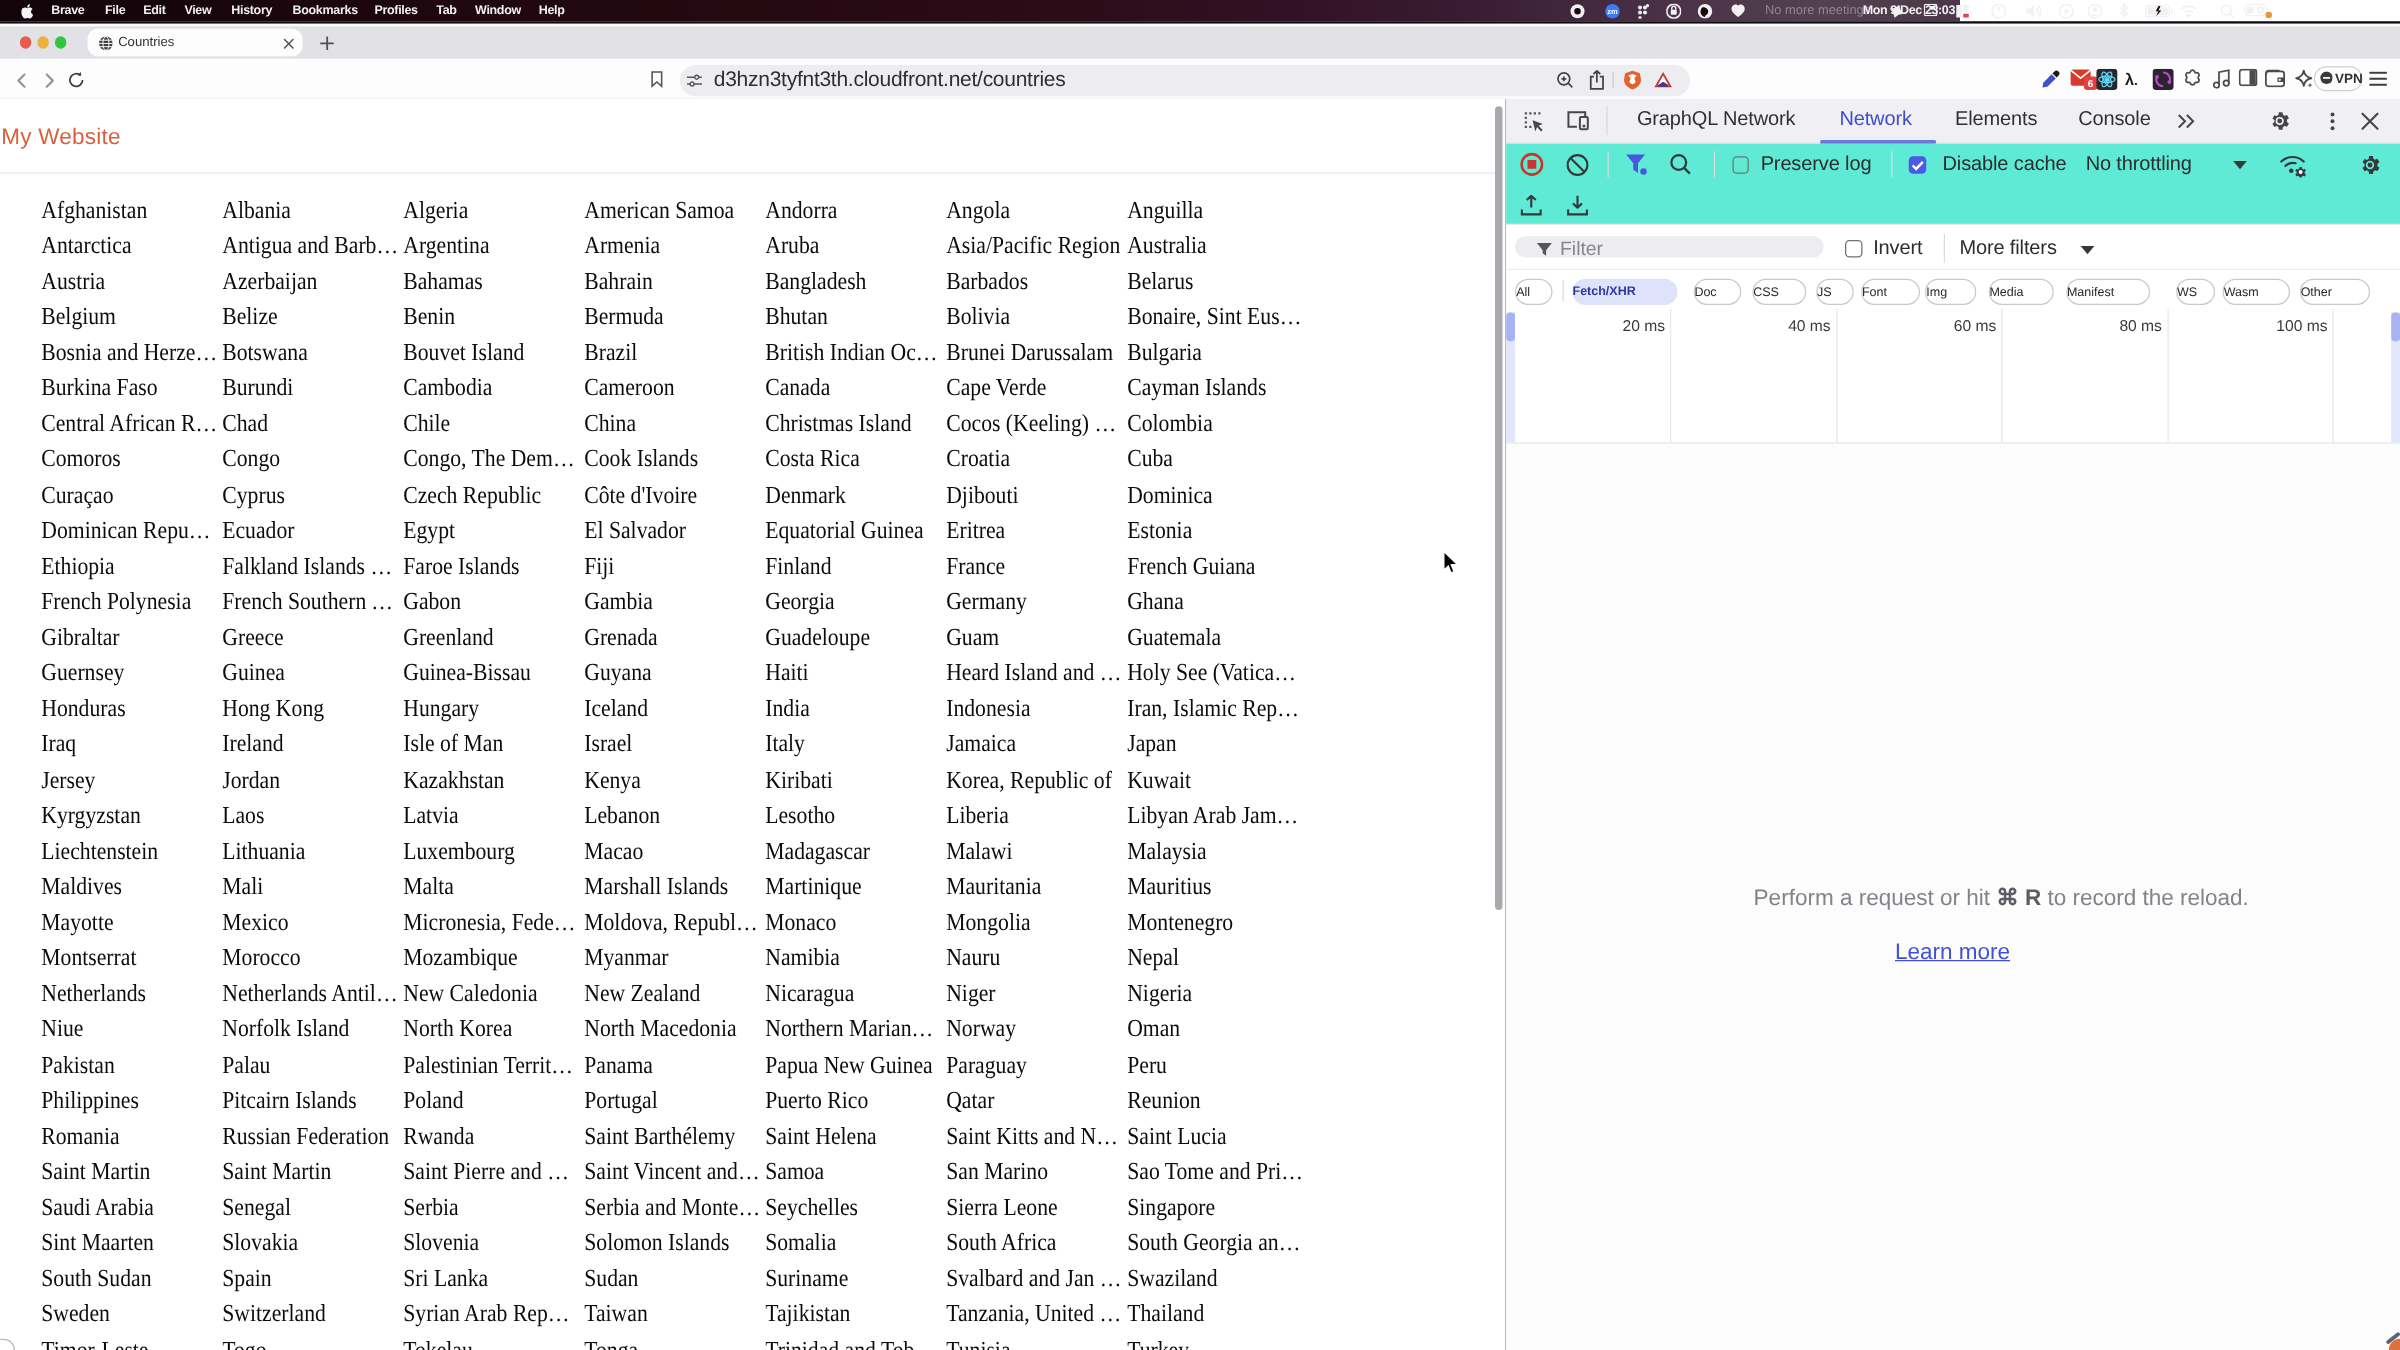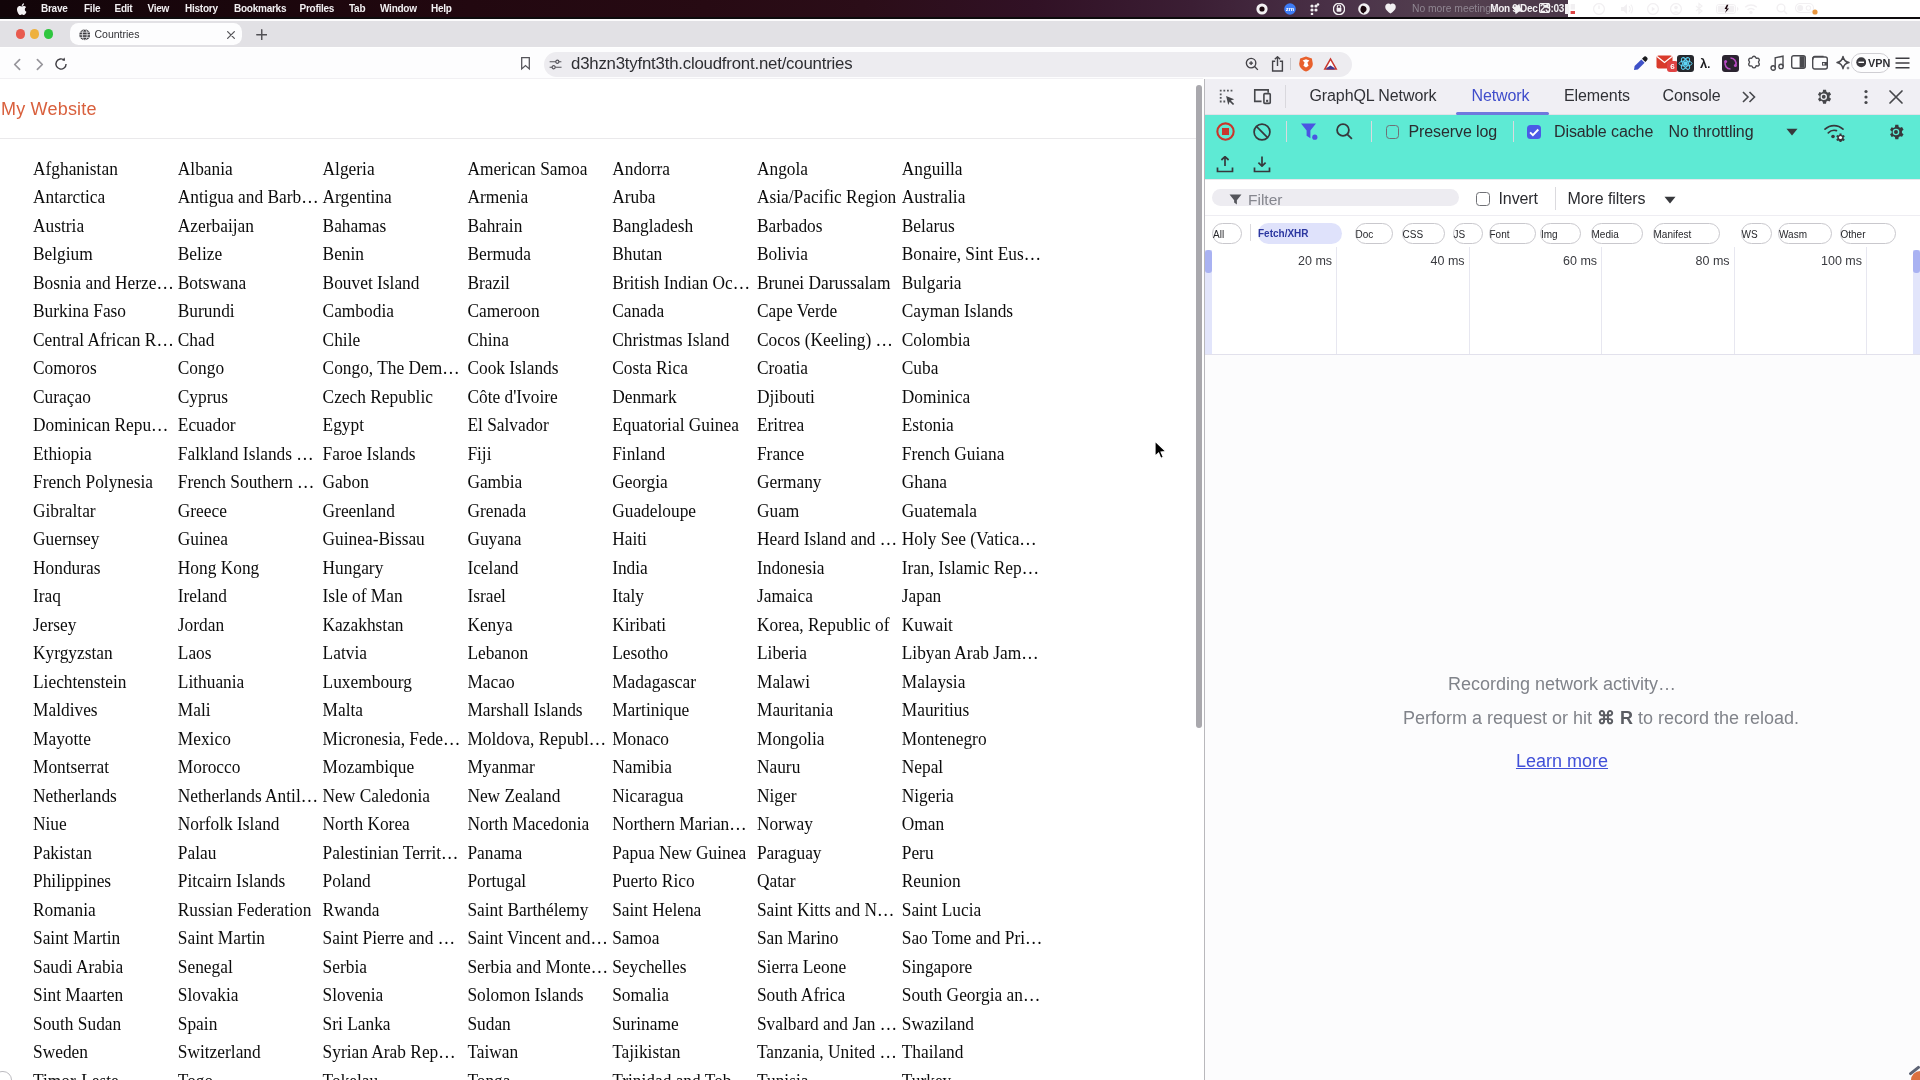--- a/index.html
+++ b/index.html
@@ -677,21 +677,20 @@
   <span class="glabel" style="left:358.5px">60 ms</span>
   <span class="glabel" style="left:491px">80 ms</span>
   <span class="glabel" style="left:616.5px">100 ms</span>
   <div style="position:absolute;left:0;top:3.5px;width:7px;height:103.8px;background:#e2e5fb;"></div>
   <div style="position:absolute;left:0;top:3.5px;width:7px;height:22.5px;background:#a9b2f2;border-radius:3px;"></div>
   <div style="position:absolute;left:708px;top:3.5px;width:7px;height:103.8px;background:#e2e5fb;"></div>
   <div style="position:absolute;left:708px;top:3.5px;width:7px;height:22.5px;background:#a9b2f2;border-radius:3px;"></div>
  </div>
 
  <div id="dt-body">
-  <div class="estate" style="top:318.5px;">Recording network activity…</div>
   <div class="estate" style="top:353px;margin-left:39px;">Perform a request or hit <span style="color:#5b5d63;font-weight:bold;">⌘ R</span> to record the reload.</div>
   <div class="estate" style="top:395.5px;"><span style="color:#4150d8;text-decoration:underline;">Learn more</span></div>
  </div>
 </div>
 
 <div class="abs" style="left:1911px;top:1071px;width:9px;height:9px;background:#dc7140;border-top-left-radius:9px;"></div>
 <div class="abs" style="left:1908px;top:1069px;width:13px;height:3px;background:#5d6374;border-radius:2px;transform:rotate(-38deg);"></div>
 
 <svg class="abs" style="left:1154px;top:440px" width="15" height="21" viewBox="0 0 15 21">
   <path d="M1 1l0 15.2 3.6-3.2 2.2 5.4 2.6-1.1-2.3-5.3 4.9-.4z" fill="#000" stroke="#fff" stroke-width="1.2"></path>

